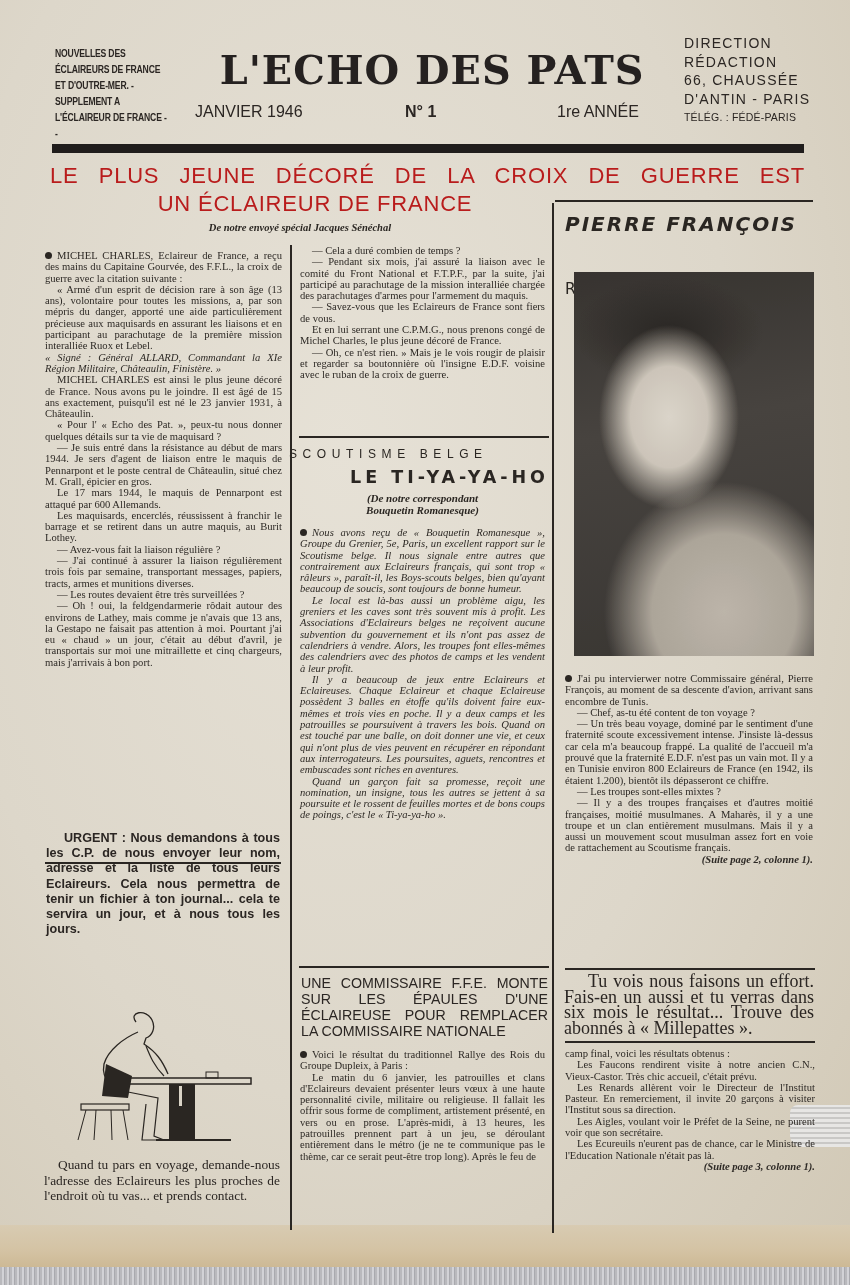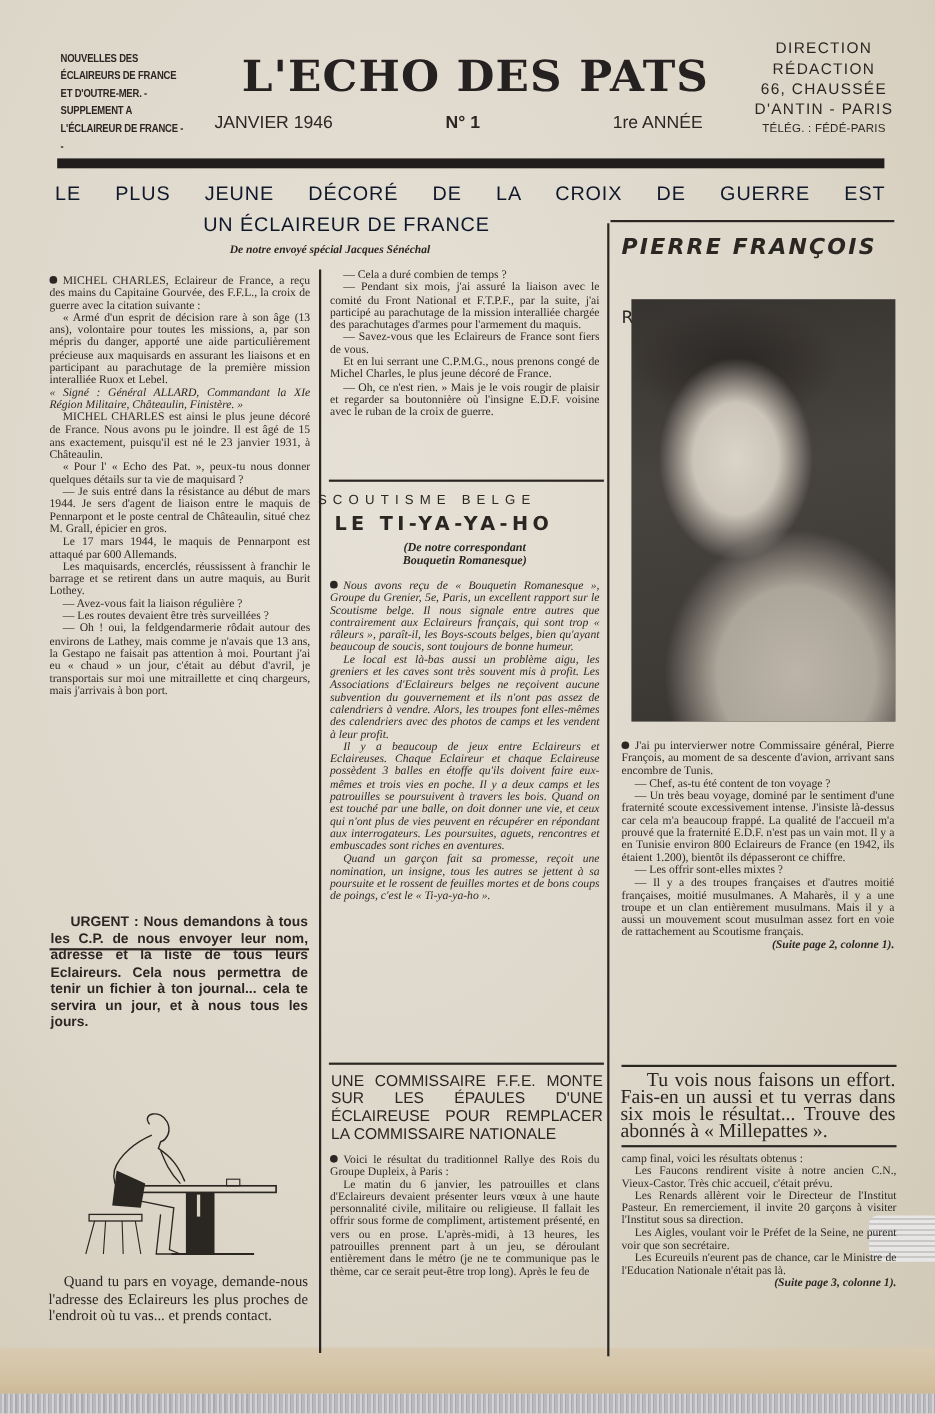--- a/index.html
+++ b/index.html
@@ -47,33 +47,33 @@
     position: absolute; top: 102px;
     font-family: "Liberation Sans", sans-serif; font-size: 16px; line-height: 20px;
     color: #2b2623;
   }
   .mast-date { left: 195px; }
   .mast-num { left: 405px; font-weight: bold; }
   .mast-year { left: 557px; }
   .mast-right {
     position: absolute; left: 684px; top: 34px; width: 130px;
     font-family: "Liberation Sans", sans-serif; font-size: 14px; line-height: 18.5px;
-    color: #2b2623; letter-spacing: 1.2px; text-align: center;
+    color: #2b2623; letter-spacing: 1.2px;
   }
   .mast-right .tel { font-size: 10.5px; letter-spacing: 0.2px; }
   .mast-rule {
     position: absolute; left: 52px; top: 144px; width: 752px; height: 9px;
     background: #201d1c;
   }
 
   
   .headline {
     position: absolute; left: 50px; top: 162px; width: 760px;
-    font-family: "Liberation Sans", sans-serif; font-size: 18px; line-height: 28px;
-    text-align: center; letter-spacing: 0.8px; color: #0f172a;
+    font-family: "Liberation Sans", sans-serif; font-size: 22px; line-height: 28px;
+    text-align: center; letter-spacing: 0.8px; color: #b91c1c;
   }
   .headline .l1 { display: block; text-align: justify; text-align-last: justify; width: 755px; }
   .headline .l2 { display: block; width: 530px; text-align: center; }
   .byline {
     position: absolute; left: 55px; top: 222px; width: 490px;
     text-align: center; font-style: italic; font-weight: bold; font-size: 10.5px;
   }
 
   
   .col {
@@ -108,21 +108,21 @@
 
   
   .scout-kicker {
     position: absolute; left: 289px; top: 445px; width: 238px;
     font-family: "Liberation Sans", sans-serif; font-size: 12px;
     letter-spacing: 5.6px; line-height: 18px;
   }
   .scout-title {
     position: absolute; left: 304px; top: 466px; width: 245px;
     font-family: "DejaVu Sans", sans-serif; font-weight: bold; font-size: 17.5px;
-    letter-spacing: 4px; line-height: 22px;
+    letter-spacing: 4px; line-height: 22px; text-align: right;
   }
   .scout-by {
     position: absolute; left: 300px; top: 493px; width: 245px; text-align: center;
     font-style: italic; font-weight: bold; font-size: 11px; line-height: 11.5px;
   }
   .col2b { left: 300px; top: 527px; width: 245px; font-style: italic; }
 
   .comm-title {
     position: absolute; left: 301px; top: 975px; width: 247px;
     font-family: "Liberation Sans", sans-serif; font-size: 14.2px; line-height: 16px;
@@ -189,20 +189,21 @@
 <div class="col col1">
   <p class="noind bullet">MICHEL CHARLES, Eclaireur de France, a reçu des mains du Capitaine Gourvée, des F.F.L., la croix de guerre avec la citation suivante :</p>
   <p>« Armé d'un esprit de décision rare à son âge (13 ans), volontaire pour toutes les missions, a, par son mépris du danger, apporté une aide particulièrement précieuse aux maquisards en assurant les liaisons et en participant au parachutage de la première mission interalliée Ruox et Lebel.</p>
   <p class="noind" style="font-style:italic">« Signé : Général ALLARD, Commandant la XIe Région Militaire, Châteaulin, Finistère. »</p>
   <p>MICHEL CHARLES est ainsi le plus jeune décoré de France. Nous avons pu le joindre. Il est âgé de 15 ans exactement, puisqu'il est né le 23 janvier 1931, à Châteaulin.</p>
   <p>« Pour l' « Echo des Pat. », peux-tu nous donner quelques détails sur ta vie de maquisard ?</p>
   <p>— Je suis entré dans la résistance au début de mars 1944. Je sers d'agent de liaison entre le maquis de Pennarpont et le poste central de Châteaulin, situé chez M. Grall, épicier en gros.</p>
   <p>Le 17 mars 1944, le maquis de Pennarpont est attaqué par 600 Allemands.</p>
   <p>Les maquisards, encerclés, réussissent à franchir le barrage et se retirent dans un autre maquis, au Burit Lothey.</p>
   <p>— Avez-vous fait la liaison régulière ?</p>
+  <p>— J'ai continué à assurer la liaison régulièrement trois fois par semaine, transportant messages, papiers, tracts, armes et munitions diverses.</p>
   <p>— Les routes devaient être très surveillées ?</p>
   <p>— Oh ! oui, la feldgendarmerie rôdait autour des environs de Lathey, mais comme je n'avais que 13 ans, la Gestapo ne faisait pas attention à moi. Pourtant j'ai eu « chaud » un jour, c'était au début d'avril, je transportais sur moi une mitraillette et cinq chargeurs, mais j'arrivais à bon port.</p>
 </div>
 
 <div class="hrule" style="left:45px; top:862px; width:236px;"></div>
 
 <div class="urgent">
   <p class="first">URGENT : Nous demandons à tous les C.P. de nous envoyer leur nom, adresse et la liste de tous leurs Eclaireurs. Cela nous permettra de tenir un fichier à ton journal... cela te servira un jour, et à nous tous les jours.</p>
 </div>
 
@@ -261,21 +262,21 @@
 <div class="vrule" style="left:552px; top:203px; height:1030px;"></div>
 <div class="hrule" style="left:555px; top:200px; width:258px;"></div>
 <div class="pf-title">PIERRE FRANÇOIS</div>
 <div class="pf-sub">REVIENT DE TUNISIE</div>
 <div class="photo"></div>
 
 <div class="col col3">
   <p class="noind bullet">J'ai pu intervierwer notre Commissaire général, Pierre François, au moment de sa descente d'avion, arrivant sans encombre de Tunis.</p>
   <p>— Chef, as-tu été content de ton voyage ?</p>
   <p>— Un très beau voyage, dominé par le sentiment d'une fraternité scoute excessivement intense. J'insiste là-dessus car cela m'a beaucoup frappé. La qualité de l'accueil m'a prouvé que la fraternité E.D.F. n'est pas un vain mot. Il y a en Tunisie environ 800 Eclaireurs de France (en 1942, ils étaient 1.200), bientôt ils dépasseront ce chiffre.</p>
-  <p>— Les offrir sont-elles mixtes ?</p>
+  <p>— Les troupes sont-elles mixtes ?</p>
   <p>— Il y a des troupes françaises et d'autres moitié françaises, moitié musulmanes. A Maharès, il y a une troupe et un clan entièrement musulmans. Mais il y a aussi un mouvement scout musulman assez fort en voie de rattachement au Scoutisme français.</p>
   <p class="suite">(Suite page 2, colonne 1).</p>
 </div>
 
 <div class="hrule" style="left:565px; top:968px; width:250px;"></div>
 <div class="promo">
   <p>Tu vois nous faisons un effort. Fais-en un aussi et tu verras dans six mois le résultat... Trouve des abonnés à « Millepattes ».</p>
 </div>
 <div class="hrule" style="left:565px; top:1041px; width:250px;"></div>
 

